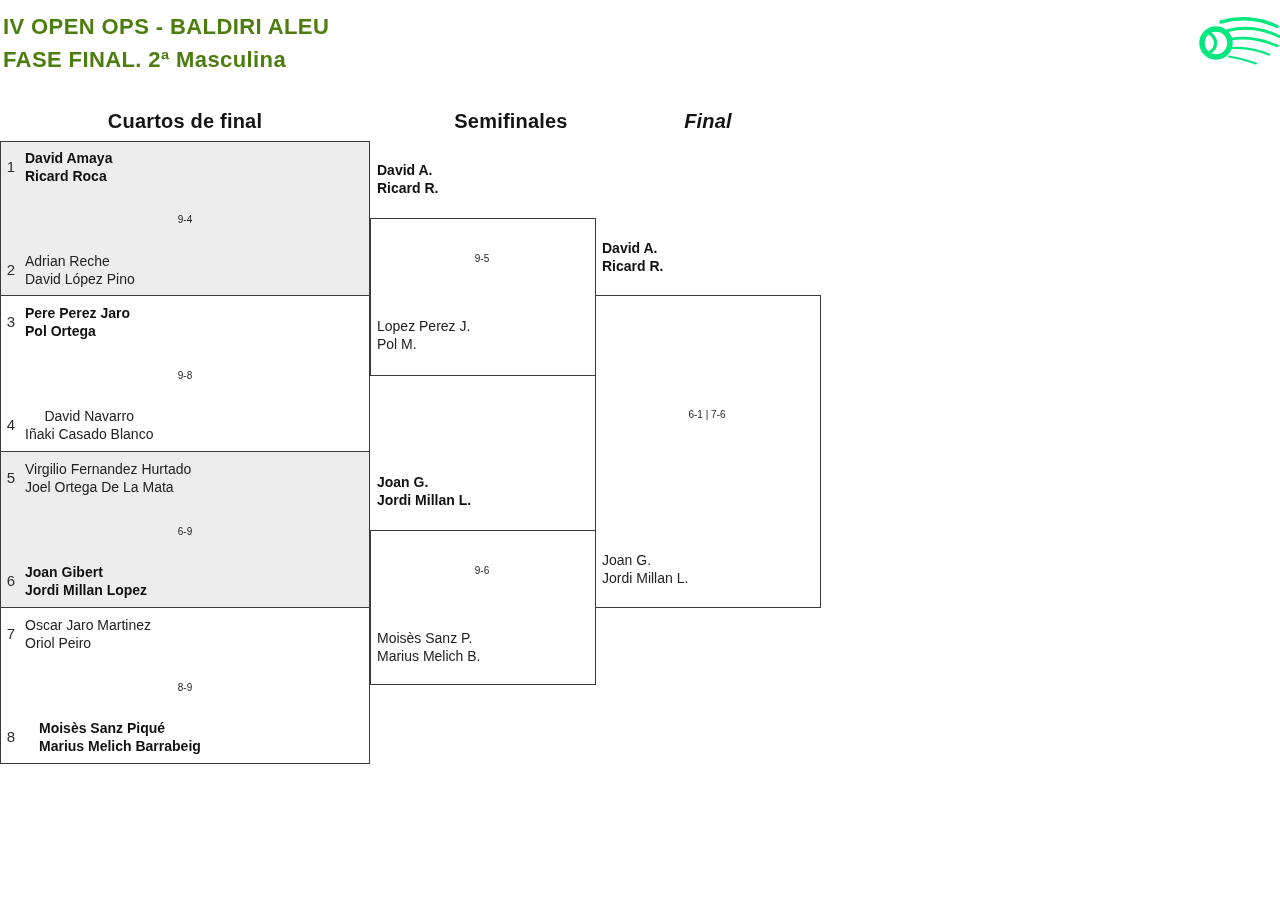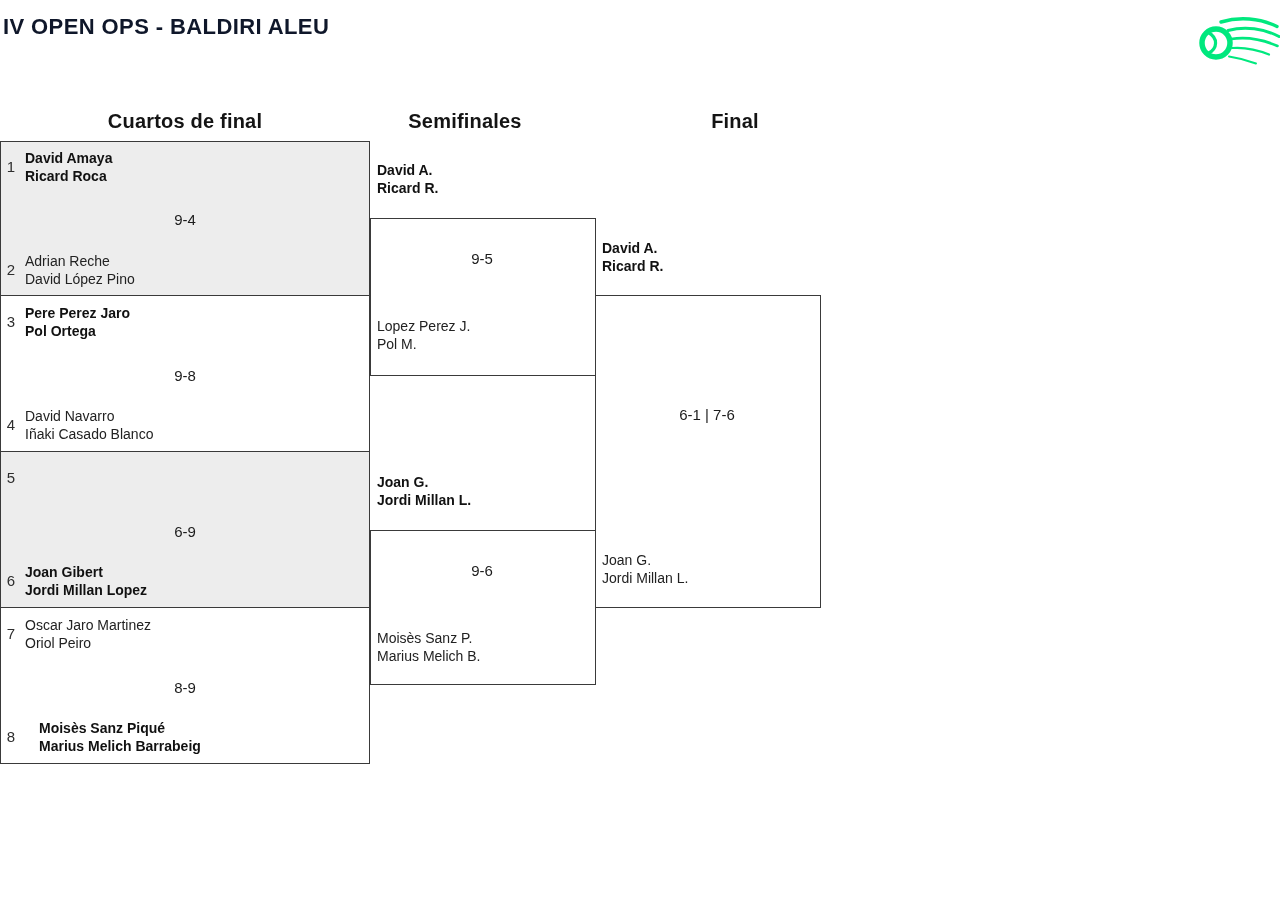--- a/index.html
+++ b/index.html
@@ -4,55 +4,56 @@
 <style>
   * { margin:0; padding:0; box-sizing:border-box; }
   html,body { background:#ffffff; }
   .page {
     position:relative; width:1280px; height:916px; overflow:hidden;
     background:#ffffff;
     font-family:"Liberation Sans","DejaVu Sans",sans-serif;
     color:#1d1d1d;
   }
   .title { position:absolute; left:3px; top:10px; font-size:22px; line-height:33px;
-           font-weight:700; letter-spacing:0.4px; color:#0f172a; }
+           font-weight:700; letter-spacing:0.4px; color:#4d7c0f; }
   .logo { position:absolute; left:1186px; top:10px; }
   .col-header { position:absolute; top:110px; transform:translateX(-50%);
                 font-size:20px; font-weight:700; letter-spacing:0.2px; color:#141414; white-space:nowrap; }
   .box { position:absolute; border:1px solid #3a3a3a; background:#ffffff; }
   .box.shaded { background:#EDEDED; }
   .team { position:absolute; font-size:14px; line-height:18px; color:#222222; white-space:nowrap; }
   .team.winner { font-weight:700; color:#111111; }
   .seed { position:absolute; width:18px; text-align:center; font-size:15px; line-height:18px; color:#2e2e2e; }
-  .score { position:absolute; transform:translate(-50%,-50%); font-size:15px; color:#1c1c1c; white-space:nowrap; }
+  .score { position:absolute; transform:translate(-50%,-50%); font-size:10px; color:#1c1c1c; white-space:nowrap; }
 </style>
 </head>
 <body>
 
 <div class="page">
 
   <div class="title">
     <div>IV OPEN OPS - BALDIRI ALEU</div>
+    <div>FASE FINAL. 2ª Masculina</div>
   </div>
 
   <svg class="logo" width="95" height="62" viewBox="0 0 95 62">
     <g fill="none" stroke-linecap="round" stroke="#00E87E">
       <circle cx="30" cy="33" r="14" stroke-width="5.5" fill="#ffffff" stroke="#00E87E"></circle>
       <path d="M22.5,22.5 C32,28 32,38.5 22,43.5" stroke-width="3.2" stroke="#00E87E"></path>
       <path d="M35,12 C53,6.5 74,8 91,16.5" stroke-width="3.4" stroke="#00E87E"></path>
       <path d="M42,20.5 C59,16 78,18.5 93,26.5" stroke-width="3" stroke="#00E87E"></path>
       <path d="M45,29 C61,26.5 78,30 91.5,36" stroke-width="2.6" stroke="#00E87E"></path>
       <path d="M46,38 C59,37 72,40 83,44.5" stroke-width="2.2" stroke="#00E87E"></path>
       <path d="M43,46.5 C53,48 62,50.5 70,53.5" stroke-width="2" stroke="#00E87E"></path>
     </g>
   </svg>
 
   <div class="col-header" style="left:185px;">Cuartos de final</div>
-  <div class="col-header" style="left:465px;">Semifinales</div>
-  <div class="col-header" style="left:735px;">Final</div>
+  <div class="col-header" style="left:511px;">Semifinales</div>
+  <div class="col-header" style="left:708px;font-style:italic;">Final</div>
 
   <div class="box shaded" style="left:0; top:141px; width:370px; height:155px;"></div>
   <div class="box" style="left:0; top:295px; width:370px; height:157px;"></div>
   <div class="box shaded" style="left:0; top:451px; width:370px; height:157px;"></div>
   <div class="box" style="left:0; top:607px; width:370px; height:157px;"></div>
 
   <div class="box" style="left:370px; top:218px; width:226px; height:158px;"></div>
   <div class="box" style="left:370px; top:530px; width:226px; height:155px;"></div>
 
   <div class="box" style="left:595px; top:295px; width:226px; height:313px;"></div>
@@ -69,26 +70,30 @@
     <div>David López Pino</div>
   </div>
 
   <div class="seed" style="left:2px; top:313px;">3</div>
   <div class="team winner" style="left:25px; top:304px;">
     <div>Pere Perez Jaro</div>
     <div>Pol Ortega</div>
   </div>
   <div class="score" style="left:185px; top:375px;">9-8</div>
   <div class="seed" style="left:2px; top:416px;">4</div>
-  <div class="team" style="left:25px; top:407px;">
+  <div class="team" style="left:25px; top:407px;text-align:center;">
     <div>David Navarro</div>
     <div>Iñaki Casado Blanco</div>
   </div>
 
   <div class="seed" style="left:2px; top:469px;">5</div>
+  <div class="team" style="left:25px; top:460px;">
+    <div>Virgilio Fernandez Hurtado</div>
+    <div>Joel Ortega De La Mata</div>
+  </div>
   <div class="score" style="left:185px; top:531px;">6-9</div>
   <div class="seed" style="left:2px; top:572px;">6</div>
   <div class="team winner" style="left:25px; top:563px;">
     <div>Joan Gibert</div>
     <div>Jordi Millan Lopez</div>
   </div>
 
   <div class="seed" style="left:2px; top:625px;">7</div>
   <div class="team" style="left:25px; top:616px;">
     <div>Oscar Jaro Martinez</div>

